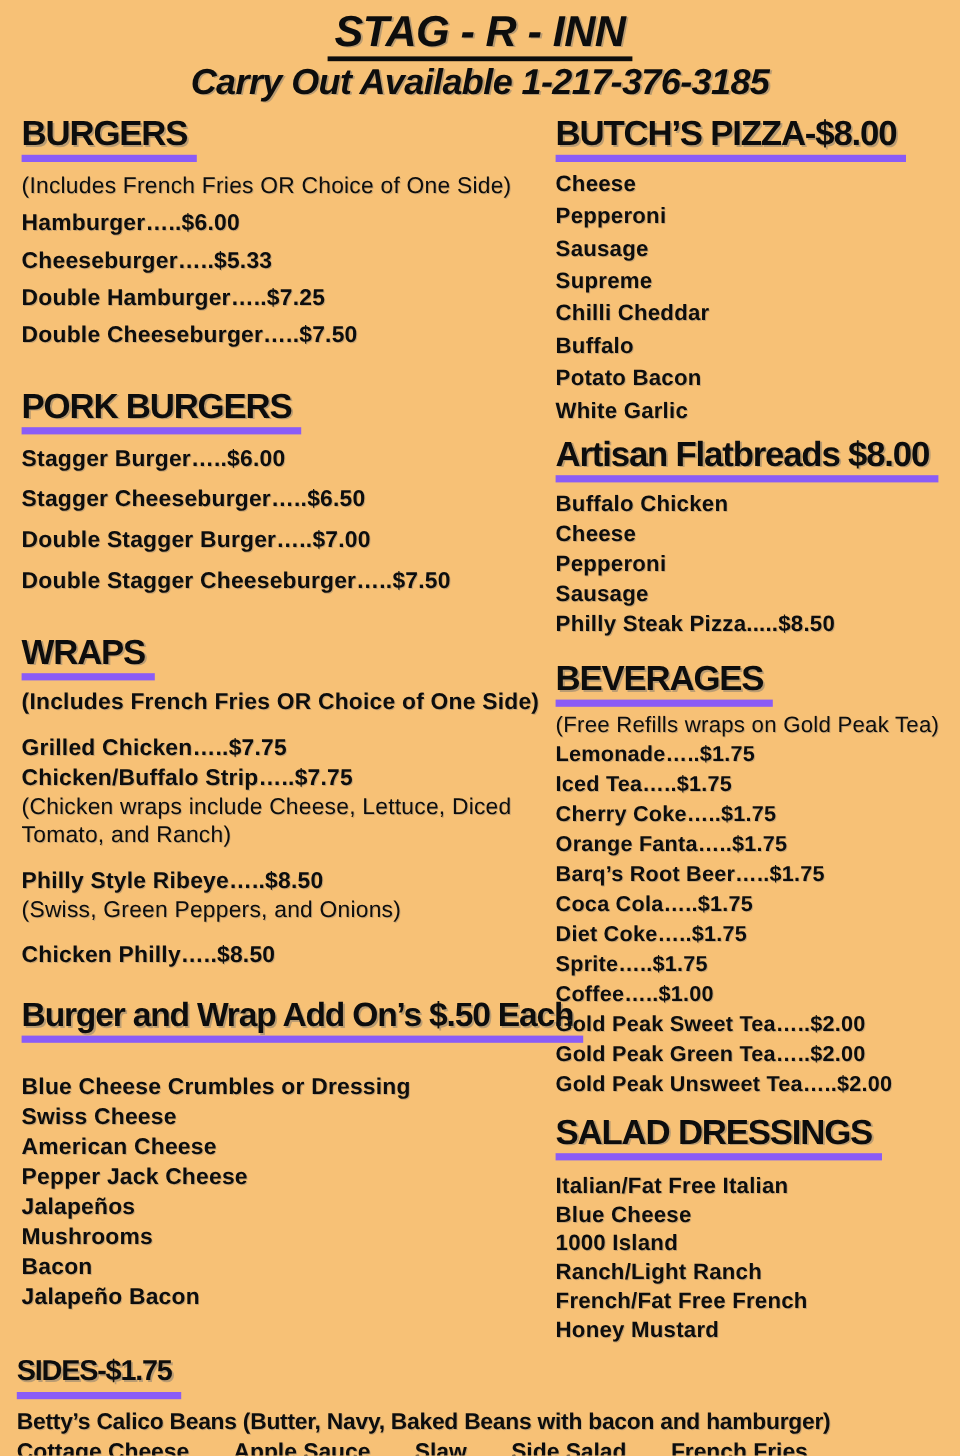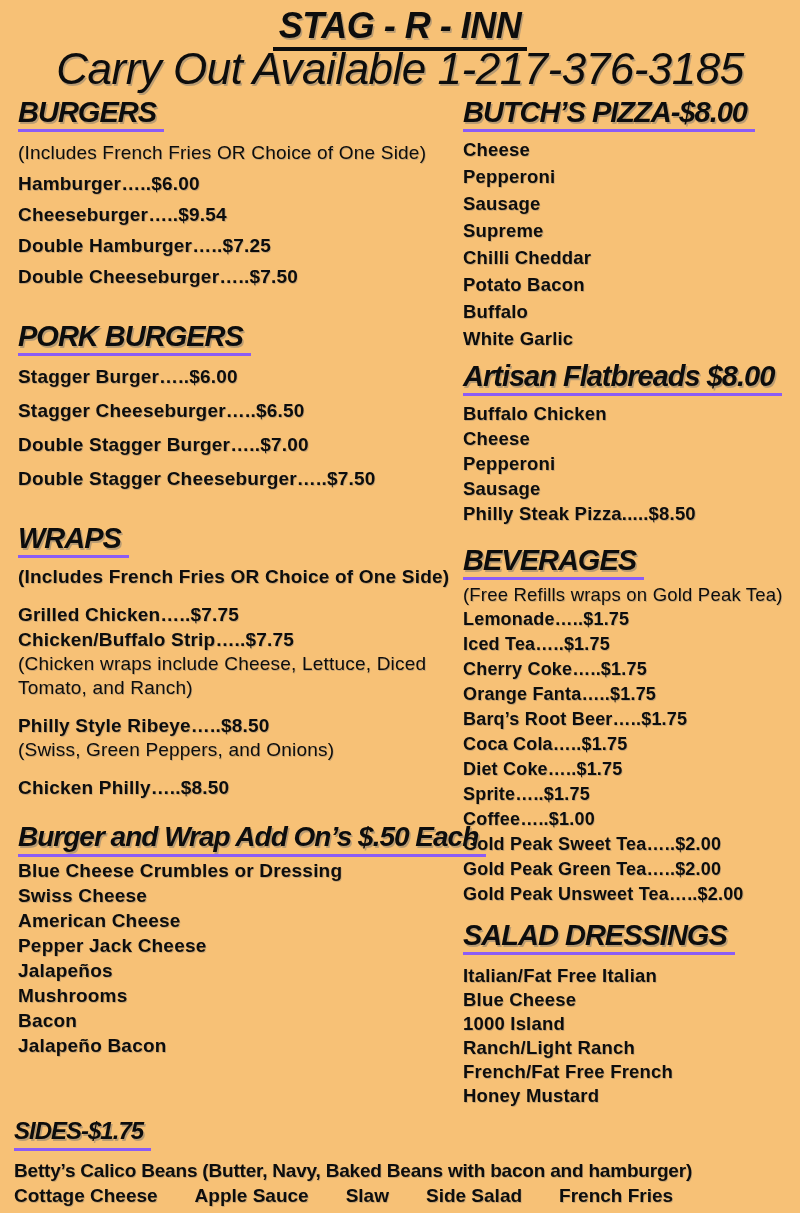--- a/index.html
+++ b/index.html
@@ -15,36 +15,36 @@
 
   
   header { text-align: center; padding-top: 6px; }
   h1 {
     margin: 0; font-size: 36px; line-height: 40px;
     font-weight: bold; font-style: italic; letter-spacing: -0.5px;
     text-shadow: 1.5px 1.5px 0 rgba(110,110,110,0.45);
   }
   h1 .u { border-bottom: 4px solid #0d0d0d; padding: 0 6px 1px; }
   .subtitle {
-    font-size: 44px; line-height: 46px;
-    font-weight: normal; font-style: italic; letter-spacing: -0.5px;
+    font-size: 30px; line-height: 46px;
+    font-weight: bold; font-style: italic; letter-spacing: -0.5px;
     text-shadow: 1.5px 1.5px 0 rgba(110,110,110,0.45);
   }
 
   
   .columns { display: flex; padding-left: 18px; }
   .col-left  { width: 442px; }
   .col-right { width: 335px; margin-left: 3px; }
 
   .menu-section { margin: 0; }
   .section-title {
     display: table;
     margin: 0; font-size: 29px; line-height: 32px;
-    font-weight: bold; font-style: italic; letter-spacing: -1px;
-    border-bottom: 3px solid #8b5cf6; padding: 0 8px 1px 0;
+    font-weight: bold; letter-spacing: -1px;
+    border-bottom: 6px solid #8b5cf6; padding: 0 8px 1px 0;
     text-shadow: 1.5px 1.5px 0 rgba(110,110,110,0.45);
     white-space: nowrap;
   }
   .line {
     white-space: nowrap;
     font-size: 19px;
     text-shadow: 0.8px 0.8px 0 rgba(110,110,110,0.35);
   }
   .line.item { font-weight: bold; letter-spacing: 0.2px; }
   .line.note { font-weight: normal; letter-spacing: 0.2px; }
@@ -62,21 +62,21 @@
   .sec-pork_burgers .line:first-of-type { margin-top: 4px; }
 
   .sec-wraps .section-title { margin-top: 26px; }
   .sec-wraps .line { line-height: 25px; }
   .sec-wraps .note-bold:first-of-type { margin-top: 6px; }
   .sec-wraps .note { line-height: 24px; max-width: 420px; }
   .sec-wraps .gap { margin-top: 13px; }
 
   .sec-addons .section-title { margin-top: 20px; font-size: 28px; line-height: 33px; }
   .sec-addons .line { line-height: 25px; }
-  .sec-addons .line:first-of-type { margin-top: 1px; }
+  .sec-addons .line:first-of-type { margin-top: 25px; }
 
   .sec-butchs_pizza .section-title { margin-top: 4px; }
   .sec-butchs_pizza .line { line-height: 27px; font-size: 18.5px; }
   .sec-butchs_pizza .line:first-of-type { margin-top: 4px; }
 
   .sec-artisan_flatbreads .section-title { margin-top: 8px; }
   .sec-artisan_flatbreads .line { line-height: 25px; font-size: 18.5px; }
   .sec-artisan_flatbreads .line:first-of-type { margin-top: 5px; }
 
   .sec-beverages .section-title { margin-top: 18px; }
@@ -107,21 +107,21 @@
     <h1><span class="u">STAG - R - INN</span></h1>
     <div class="subtitle">Carry Out Available 1-217-376-3185</div>
   </header>
 
   <div class="columns">
     <div class="col col-left" id="col-left">
         <section class="menu-section sec-burgers">
           <h3 class="section-title">BURGERS</h3>
           <div class="line note">(Includes French Fries OR Choice of One Side)</div>
           <div class="line item">Hamburger…..$6.00</div>
-          <div class="line item">Cheeseburger…..$9.54</div>
+          <div class="line item">Cheeseburger…..$5.33</div>
           <div class="line item">Double Hamburger…..$7.25</div>
           <div class="line item">Double Cheeseburger…..$7.50</div>
         </section>
         <section class="menu-section sec-pork_burgers">
           <h3 class="section-title">PORK BURGERS</h3>
           <div class="line item">Stagger Burger…..$6.00</div>
           <div class="line item">Stagger Cheeseburger…..$6.50</div>
           <div class="line item">Double Stagger Burger…..$7.00</div>
           <div class="line item">Double Stagger Cheeseburger…..$7.50</div>
         </section>
@@ -148,22 +148,22 @@
         </section>
       </div>
     <div class="col col-right" id="col-right">
         <section class="menu-section sec-butchs_pizza">
           <h3 class="section-title">BUTCH’S PIZZA-$8.00</h3>
           <div class="line item">Cheese</div>
           <div class="line item">Pepperoni</div>
           <div class="line item">Sausage</div>
           <div class="line item">Supreme</div>
           <div class="line item">Chilli Cheddar</div>
+          <div class="line item">Buffalo</div>
           <div class="line item">Potato Bacon</div>
-          <div class="line item">Buffalo</div>
           <div class="line item">White Garlic</div>
         </section>
         <section class="menu-section sec-artisan_flatbreads">
           <h3 class="section-title">Artisan Flatbreads $8.00</h3>
           <div class="line item">Buffalo Chicken</div>
           <div class="line item">Cheese</div>
           <div class="line item">Pepperoni</div>
           <div class="line item">Sausage</div>
           <div class="line item">Philly Steak Pizza.....$8.50</div>
         </section>

